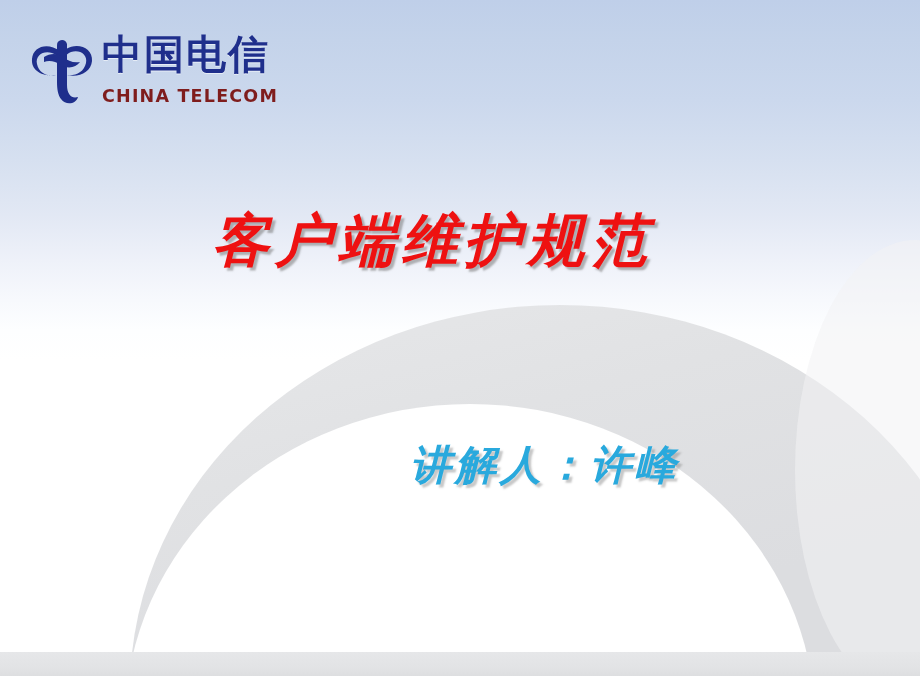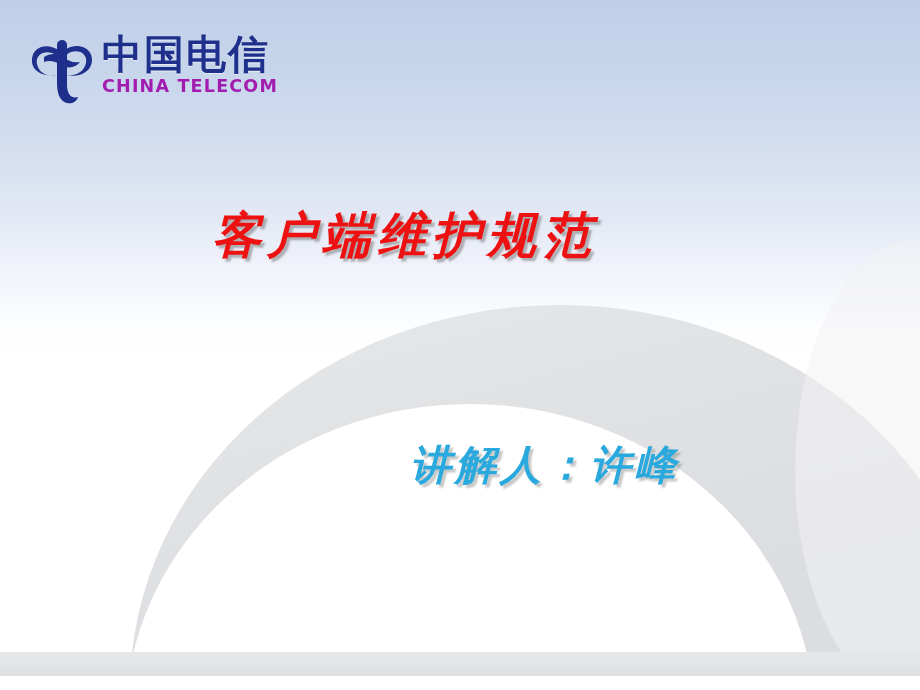--- a/index.html
+++ b/index.html
@@ -90,49 +90,50 @@
     height: 76px;
     flex: 0 0 auto;
     margin-top: 2px;
   }
   .logo-mark svg { display: block; }
   .logo-text {
     margin-left: 6px;
     display: flex;
     flex-direction: column;
     justify-content: flex-start;
+    gap: 10px;
   }
   .logo-cn {
     font-family: "DejaVu Sans", "Liberation Sans", sans-serif;
     font-size: 40px;
     font-weight: bold;
     color: #1f2f8c;
     letter-spacing: 2px;
     line-height: 1.05;
     white-space: nowrap;
     text-shadow: 0 1px 0 rgba(255,255,255,0.55);
   }
   .logo-en {
     font-family: "DejaVu Sans", "Liberation Sans", sans-serif;
     font-size: 17.5px;
     font-weight: bold;
-    color: #a21caf;
+    color: #7f1d1d;
     letter-spacing: 1.2px;
     line-height: 1;
     margin-top: 3px;
     white-space: nowrap;
   }
 
   
   .main-title {
     position: absolute;
     left: 212px;
     top: 203px;
     font-family: "DejaVu Sans", "Liberation Sans", sans-serif;
-    font-size: 49px;
+    font-size: 57px;
     font-weight: bold;
     font-style: italic;
     color: #ee1111;
     letter-spacing: 6px;
     white-space: nowrap;
     text-shadow: 3px 3px 2px rgba(120,120,120,0.55);
   }
 
   
   .presenter {

